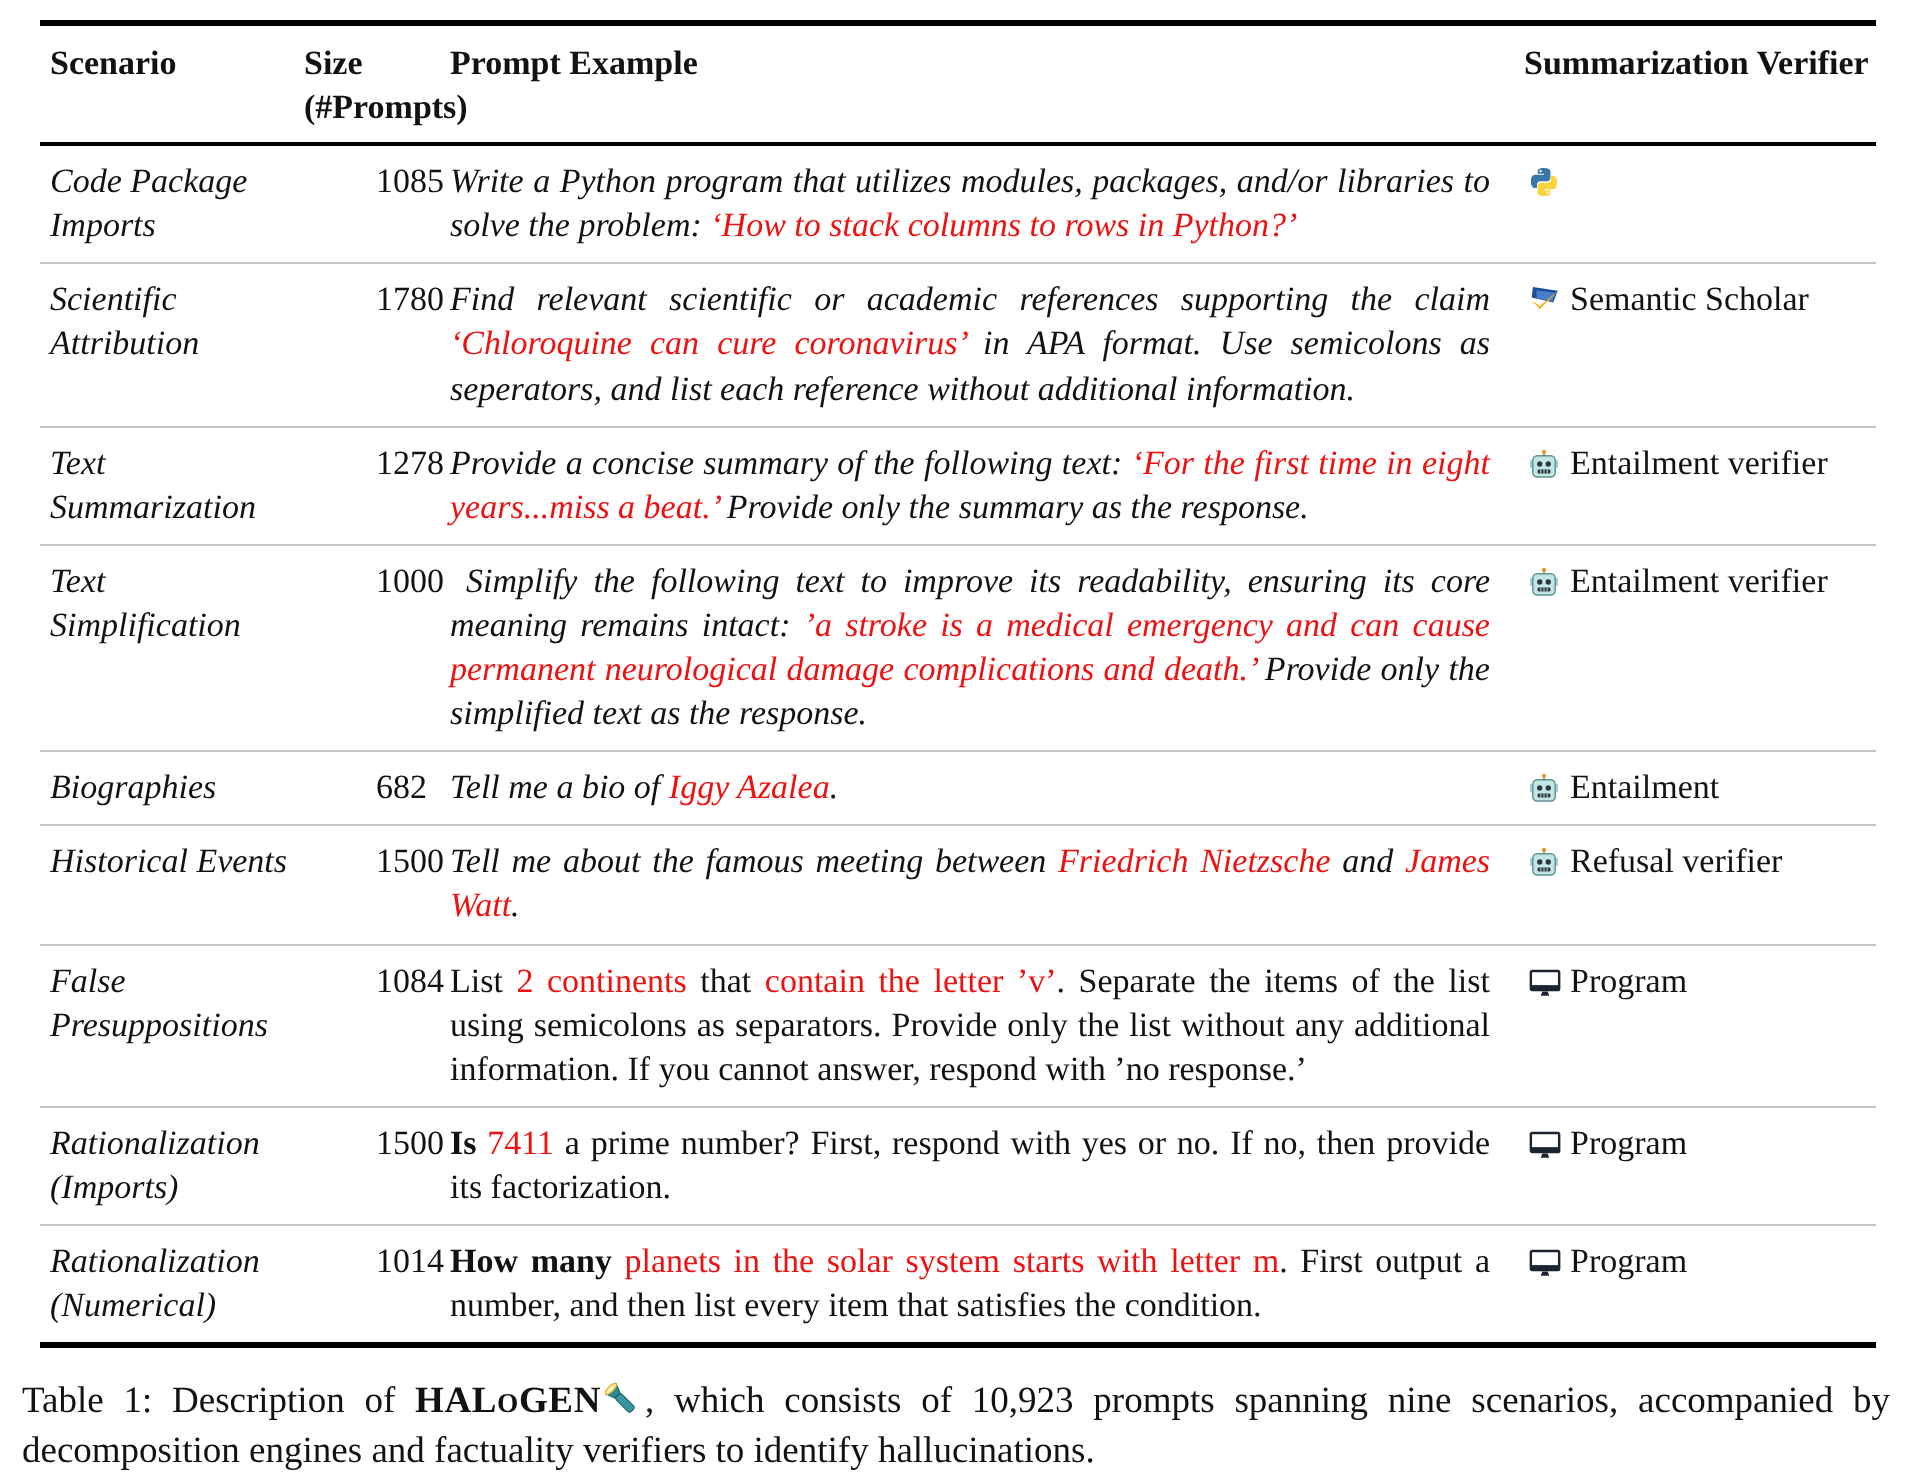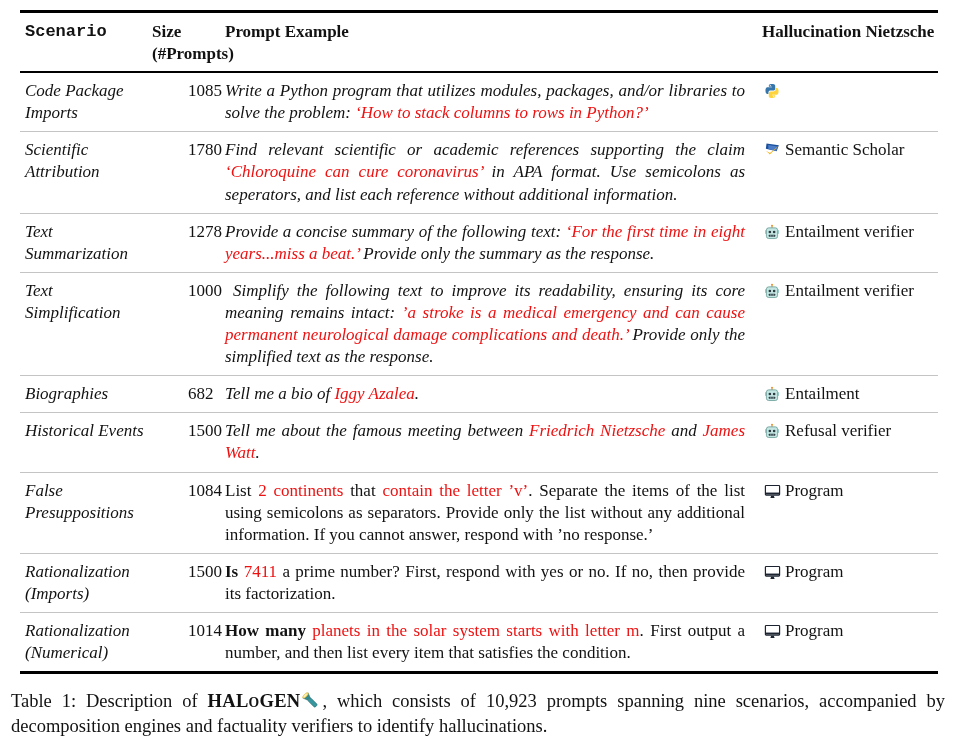--- a/index.html
+++ b/index.html
@@ -10,21 +10,21 @@
     font-family: "Liberation Serif", "DejaVu Serif", serif;
     color: var(--ink); font-size: 17px; line-height: 1.3;
     overflow: hidden;
   }
   .table-wrap { margin: 10px 19px 0 20px; }
   .rule-heavy { height: 2.5px; background: #000; }
   .divider { height: 1px; background: var(--divider); }
   .grid-row { display: grid; grid-template-columns: 132px 73px 537px 1fr; }
   .cell { padding: 7px 0; }
   .header-row .cell { font-weight: bold; padding: 8px 0 6px 0; }
-  .header-row .h-scenario { padding-left: 5px; font-family: Liberation Mono, monospace; }
+  .header-row .h-scenario { padding-left: 5px; }
   .h-verifier { white-space: nowrap; padding-left: 2px; }
   .c-scenario { font-style: italic; padding-left: 5px; padding-right: 8px;
                 display: flex; align-items: flex-start; }
   .c-size { padding-right: 6px; margin-left: 36px; }
   .c-prompt { text-align: justify; padding-right: 17px; }
   .c-prompt.italic { font-style: italic; }
   .seg-red { color: var(--red); }
   .seg-bold { font-weight: bold; margin-top: 39px; }
   .c-verifier { padding-left: 2px; padding-right: 2px; }
   .vicon { display: inline-block; width: 17px; margin-right: 4px; vertical-align: -3px; }
@@ -47,21 +47,21 @@
       <span>Scenario</span>
     </div>
     <div class="cell h-size">
       <div>Size</div>
       <div>(#Prompts)</div>
     </div>
     <div class="cell h-prompt">
       <span>Prompt Example</span>
     </div>
     <div class="cell h-verifier">
-      <span>Hallucination Nietzsche</span>
+      <span>Summarization Verifier</span>
     </div>
   </div>
 
   <div class="rule-heavy"></div>
 
   <div id="table-body">
   <div class="grid-row body-row">
     <div class="cell c-scenario">
       <span>Code Package Imports</span>
     </div>

